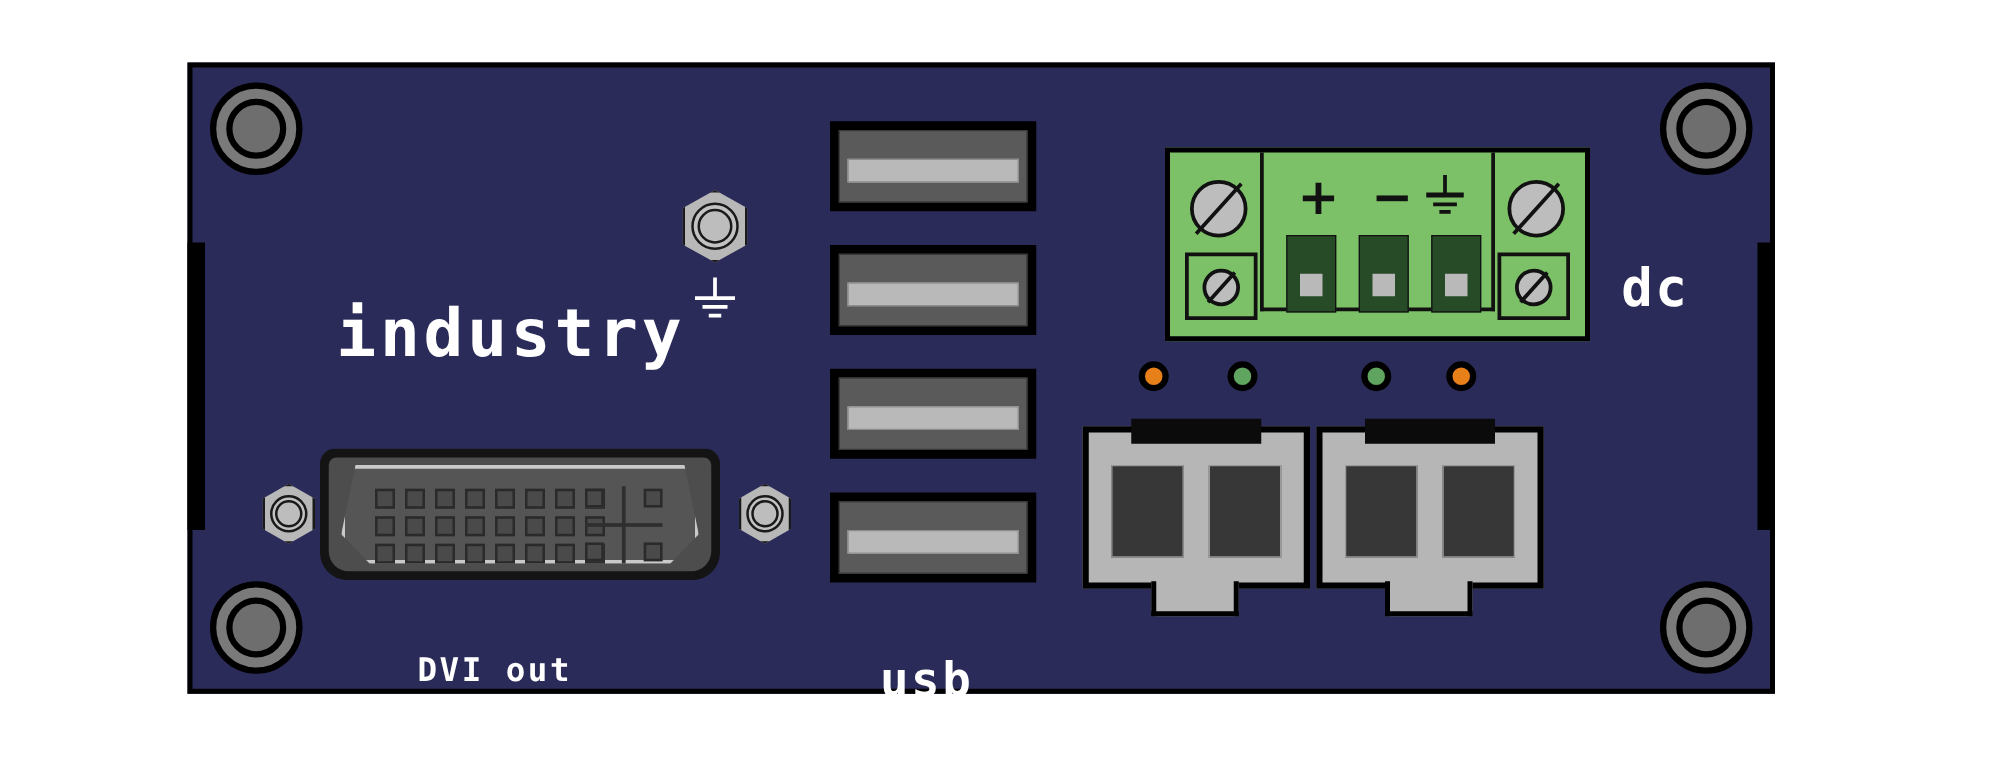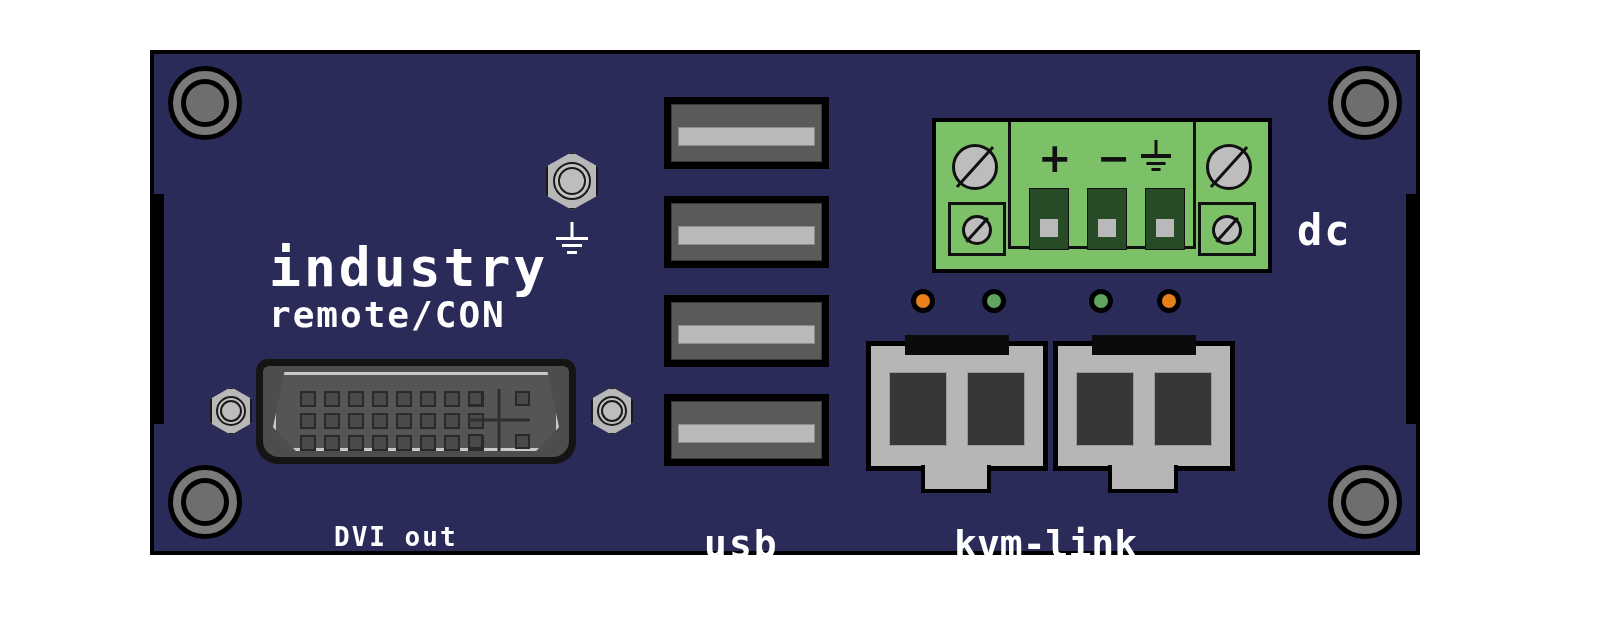--- a/index.html
+++ b/index.html
@@ -357,21 +357,20 @@
     </div>
 
     <div class="gnd-symbol" style="left:400px; top:168px; width:36px; height:34px;">
       <i style="top:0;   width:3px;  height:16px;"></i>
       <i style="top:15px;width:32px; height:3px;"></i>
       <i style="top:22px;width:20px; height:3px;"></i>
       <i style="top:29px;width:10px; height:3px;"></i>
     </div>
 
     <div class="panel-text" id="txt-industry">industry</div>
-    <div class="panel-text" id="txt-remotecon">remote/CON</div>
 
     <div class="hexbolt dvi-bolt" id="dvi-bolt-l">
       <div class="ring-outer"></div>
       <div class="ring-inner"></div>
     </div>
     <div class="hexbolt dvi-bolt" id="dvi-bolt-r">
       <div class="ring-outer"></div>
       <div class="ring-inner"></div>
     </div>
 
@@ -493,16 +492,15 @@
     </div>
     <div class="kvm-mod" id="kvm-2">
       <div class="kvm-tab-top"></div>
       <div class="kvm-port a"></div>
       <div class="kvm-port b"></div>
       <div class="kvm-tab-bot"></div>
     </div>
 
     <div class="panel-text" id="txt-dvi-out">DVI out</div>
     <div class="panel-text" id="txt-usb">usb</div>
-    <div class="panel-text" id="txt-kvmlink">kvm-link</div>
 
   </div>
 </div>
 
 </body></html>

